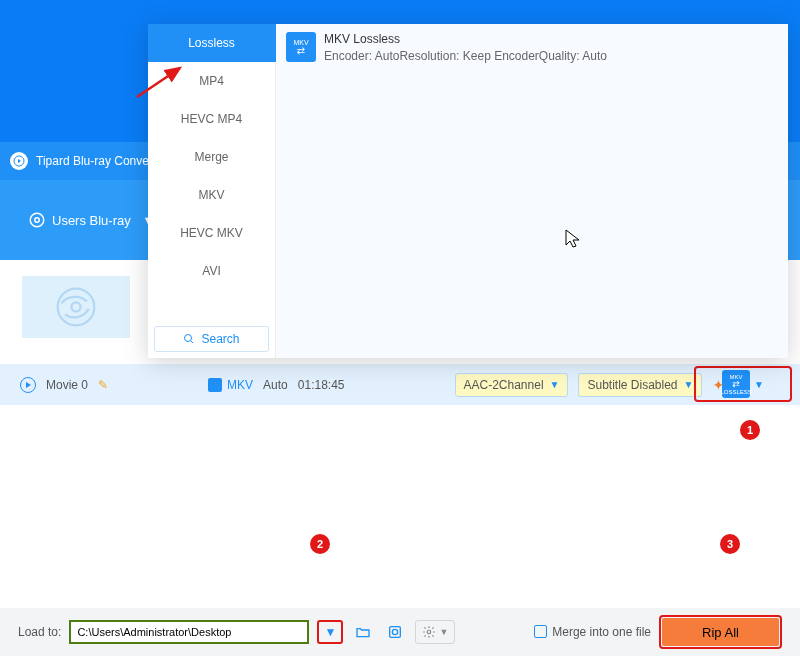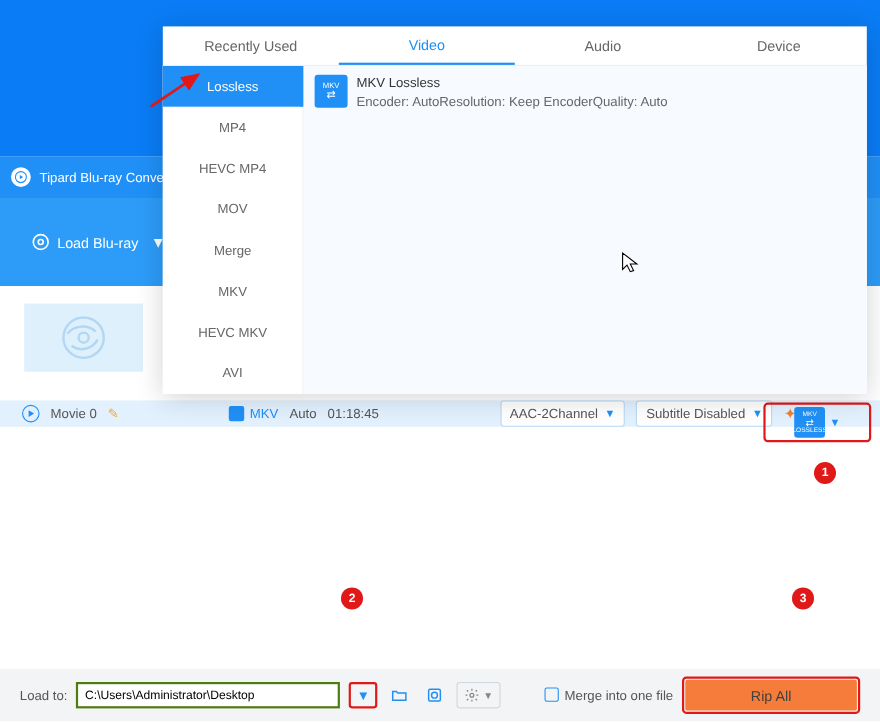--- a/index.html
+++ b/index.html
@@ -13,49 +13,49 @@
 .toolbar{position:absolute;top:180px;left:0;right:0;height:80px;background:#2d9cf9;display:flex;align-items:center;padding:0 18px}
 .load-btn{display:flex;align-items:center;gap:6px;color:#fff;font-size:13px;padding:6px 10px;border-radius:4px;cursor:pointer}
 .load-btn svg{width:18px;height:18px}
 .load-chev{color:#fff;margin-left:4px;display:flex;align-items:center}
 .toolbar .right-chev{position:absolute;right:12px;top:50%;transform:translateY(-50%);color:#fff}
 .content{position:absolute;top:260px;left:0;right:0;bottom:48px;background:#fff}
 .thumb{position:absolute;top:16px;left:22px;width:108px;height:62px;background:#dff0fd;display:flex;align-items:center;justify-content:center}
 .thumb svg{width:44px;height:44px;opacity:.45}
 .right-block{position:absolute;top:20px;right:18px;width:72px;height:48px;background:#d3e9fc;border-radius:3px}
 .right-block .tri{position:absolute;right:6px;top:50%;transform:translateY(-50%);width:0;height:0;border-left:5px solid transparent;border-right:5px solid transparent;border-top:6px solid #2090f7}
-.row{position:absolute;top:104px;left:0;right:0;height:24px;background:#e3f1fe;display:flex;align-items:center;padding:0 20px;gap:10px;font-size:12px;color:#555}
+.row{position:absolute;top:104px;left:0;right:0;height:41px;background:#e3f1fe;display:flex;align-items:center;padding:0 20px;gap:10px;font-size:12px;color:#555}
 .row .play{width:16px;height:16px;border:1.5px solid #2090f7;border-radius:50%;display:flex;align-items:center;justify-content:center}
 .row .play::after{content:"";border-left:5px solid #2090f7;border-top:3px solid transparent;border-bottom:3px solid transparent;margin-left:1px}
 .row .pencil{color:#f5a623}
 .row .gap1{width:80px}
 .row .mkv-chip{display:flex;align-items:center;gap:5px}
 .row .mkv-chip .sq{width:14px;height:14px;background:#2090f7;border-radius:2px}
 .row .mkv-text{color:#2090f7}
-.row .dd{display:flex;align-items:center;gap:6px;border:1px solid #b8d9f5;background:#ffffff;padding:4px 8px;border-radius:3px;min-width:110px;justify-content:space-between}
+.row .dd{display:flex;align-items:center;gap:6px;border:1px solid #b8d9f5;background:#fef9c3;padding:4px 8px;border-radius:3px;min-width:110px;justify-content:space-between}
 .row .dd .chev{color:#2090f7;font-size:10px}
 .row .icon-btn{color:#f08030;font-size:14px}
 .row .lossless-box{position:absolute;right:8px;top:2px;width:98px;height:36px;border:2.5px solid #e01818;border-radius:4px;display:flex;align-items:center;justify-content:center;gap:4px}
 .row .lossless-box .badge{width:28px;height:28px;background:#2090f7;border-radius:3px;display:flex;flex-direction:column;align-items:center;justify-content:center;color:#fff;font-size:6px;line-height:1}
 .row .lossless-box .chev{color:#2090f7;font-size:10px}
 .callout{position:absolute;width:20px;height:20px;background:#e01818;border-radius:50%;color:#fff;font-size:11px;font-weight:700;display:flex;align-items:center;justify-content:center}
 .c1{top:160px;right:40px}
 .c2{bottom:54px;left:310px}
 .c3{bottom:54px;right:60px}
 .bottom{position:absolute;bottom:0;left:0;right:0;height:48px;background:#f3f4f5;display:flex;align-items:center;padding:0 18px;gap:8px;font-size:12px;color:#555}
 .bottom input[type=text]{width:240px;height:24px;border:2px solid #4d7c0f;padding:0 6px;font-size:11px;background:#fff}
 .bottom .dd-small{width:26px;height:24px;border:2.5px solid #e01818;border-radius:3px;display:flex;align-items:center;justify-content:center;color:#2090f7}
 .bottom .ibtn{width:24px;height:24px;display:flex;align-items:center;justify-content:center;color:#2090f7}
 .bottom .ibtn svg{width:16px;height:16px}
 .bottom .gear{border:1px solid #cfd8e0;border-radius:3px;padding:0 6px;height:24px;display:flex;align-items:center;gap:3px;color:#888}
 .bottom .spacer{flex:1}
 .bottom .cb{display:flex;gap:5px}
 .bottom .cb .box{width:13px;height:13px;border:1.5px solid #2090f7;border-radius:2px}
 .bottom .rip-wrap{border:2.5px solid #e01818;border-radius:4px;padding:1px}
-.bottom .rip-wrap button{border:none;width:156px;height:28px;background:#f57c3a;color:#404040;font-size:13px;border-radius:2px;cursor:pointer}
+.bottom .rip-wrap button{border:none;width:117px;height:28px;background:#f57c3a;color:#000000;font-size:13px;border-radius:2px;cursor:pointer}
 .popup{position:absolute;top:24px;left:148px;width:640px;height:334px;background:#fff;box-shadow:0 4px 24px rgba(0,0,0,.18);display:flex;flex-direction:column}
 .popup .tabs{height:36px;display:flex;border-bottom:1px solid #eee}
 .popup .tabs .tab{flex:1;display:flex;align-items:center;justify-content:center;font-size:13px;color:#666;cursor:pointer}
 .popup .tabs .tab.active{color:#2090f7;border-bottom:2px solid #2090f7}
 .popup .body{flex:1;display:flex;min-height:0}
 .popup .sidebar{width:128px;background:#fff;border-right:1px solid #eee;display:flex;flex-direction:column;position:relative}
 .popup .sidebar .item{height:38px;display:flex;align-items:center;justify-content:center;font-size:12px;color:#666;cursor:pointer}
 .popup .sidebar .item.active{background:#2090f7;color:#fff;position:relative}
 .popup .sidebar .item.active::after{content:"";position:absolute;right:-1px;top:0;bottom:0;width:3px;background:#2090f7}
 .popup .sidebar .search{margin:auto 6px 6px;height:26px;border:1px solid #cfe3f7;border-radius:3px;display:flex;align-items:center;justify-content:center;gap:6px;color:#2090f7;font-size:12px;cursor:pointer}
@@ -94,21 +94,21 @@
       </svg>
     </span>
 </div>
 
 <div class="toolbar">
   <div class="load-btn">
     <svg viewBox="0 0 24 24" fill="none" stroke="#fff" stroke-width="2">
         <circle cx="12" cy="12" r="9"></circle>
         <circle cx="12" cy="12" r="3"></circle>
       </svg>
-    <span>Load Blu-ray</span>
+    <span>Users Blu-ray</span>
   </div>
   <span class="load-chev">▾</span>
   <span class="right-chev">▾</span>
 </div>
 
 <div class="content">
   <div class="thumb">
     <svg viewBox="0 0 24 24" fill="none" stroke="#7db9e8" stroke-width="1.2">
         <circle cx="12" cy="12" r="10"></circle>
         <circle cx="12" cy="12" r="2.5"></circle>
@@ -183,36 +183,36 @@
   <label class="cb">
     <span class="box"></span>
     <span>Merge into one file</span>
   </label>
   <div class="rip-wrap">
     <button>Rip All</button>
   </div>
 </div>
 
 <div class="popup">
-  <div class="tabs">
-    <div class="tab">Recently Used</div>
-    <div class="tab active">Video</div>
-    <div class="tab">Audio</div>
-    <div class="tab">Device</div>
-  </div>
   <div class="body">
     <div class="sidebar">
       <div class="item active">Lossless</div>
       <div class="item">MP4</div>
       <div class="item">HEVC MP4</div>
-      <div class="item">MOV</div>
       <div class="item">Merge</div>
       <div class="item">MKV</div>
       <div class="item">HEVC MKV</div>
       <div class="item">AVI</div>
+      <div class="search">
+        <svg width="12" height="12" viewBox="0 0 24 24" fill="none" stroke="currentColor" stroke-width="2">
+            <circle cx="10" cy="10" r="7"></circle>
+            <line x1="20" y1="20" x2="15" y2="15"></line>
+          </svg>
+        <span>Search</span>
+      </div>
     </div>
     <div class="main">
       <div class="preset">
         <div class="badge">
           <span>MKV</span>
           <span style="font-size:10px">⇄</span>
         </div>
         <div class="info">
           <div class="title">MKV Lossless</div>
           <div class="meta">

